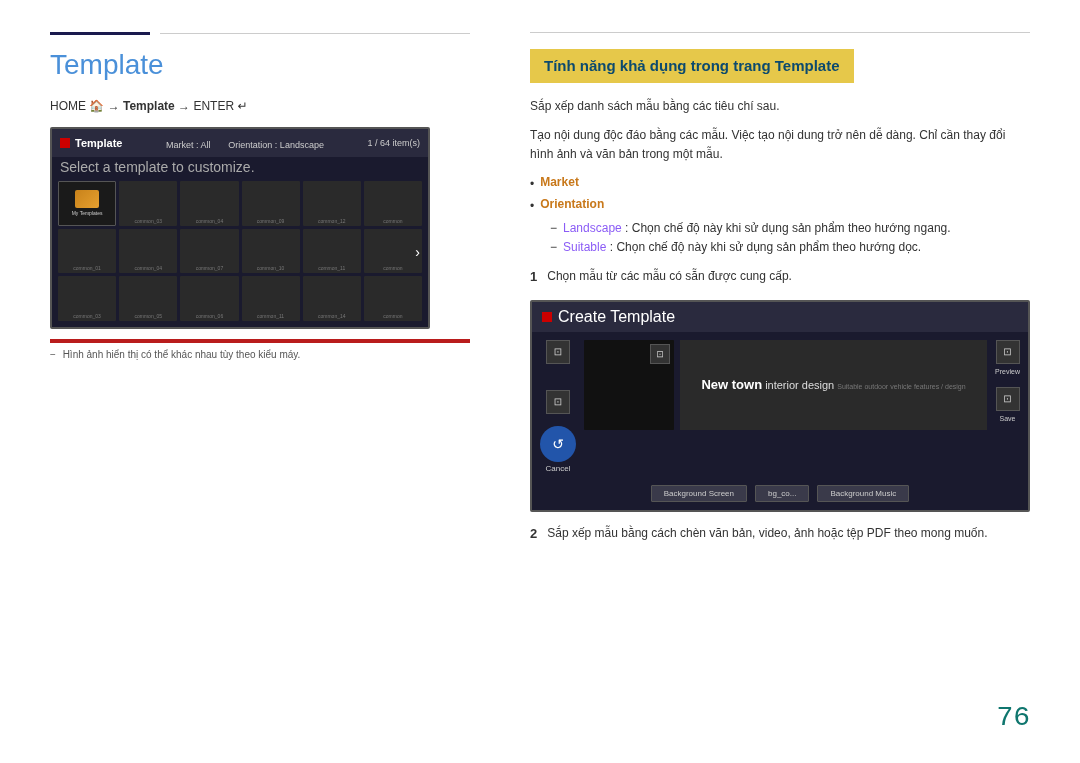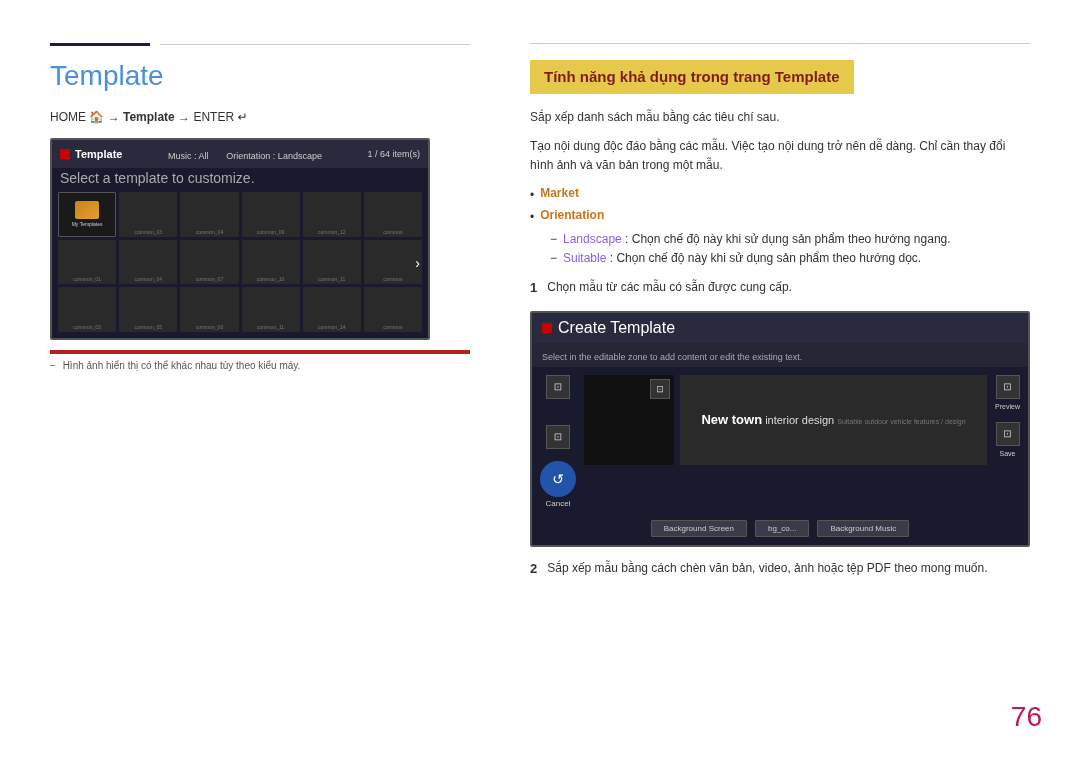--- a/index.html
+++ b/index.html
@@ -9,21 +9,21 @@
       width: 1080px;
       height: 763px;
       overflow: hidden;
       position: relative;
     }
 
     .page-container {
       display: flex;
       width: 1080px;
       height: 763px;
-      padding: 43px 50px 40px 50px;
+      padding: 32px 50px 40px 50px;
     }
 
     
     .left-col {
       width: 460px;
       padding-right: 40px;
       flex-shrink: 0;
     }
 
     .left-divider-top {
@@ -185,21 +185,21 @@
     .section-title-box {
       background: #e6c84a;
       padding: 8px 14px;
       margin-bottom: 14px;
       display: inline-block;
     }
 
     .section-title {
       font-size: 15px;
       font-weight: bold;
-      color: #7f1d1d;
+      color: #0c4a6e;
     }
 
     .description-text {
       font-size: 12px;
       color: #333;
       line-height: 1.6;
       margin-bottom: 10px;
     }
 
     .list-container {
@@ -346,23 +346,24 @@
       padding: 3px 12px;
       font-size: 8px;
       color: #ccc;
       border-radius: 1px;
     }
 
     
     .page-number {
       position: absolute;
       bottom: 30px;
-      right: 38px;
+      right: 50px;
       font-size: 28px;
-      color: #be185d;
+      color: #0f766e;
+      font-family: Liberation Mono, monospace;
     }
 
     .screen-mockup-wrapper {
       position: relative;
     }
   </style>
 </head>
 <body>
 
 <div class="page-container">
@@ -386,21 +387,21 @@
     </div>
 
     <div class="screen-mockup-wrapper">
       <div class="screen-mockup">
         <div class="screen-header">
           <div class="screen-header-left">
             <span class="red-square"></span>
             <span class="screen-header-title">Template</span>
           </div>
           <div style="flex:1; text-align:center;">
-            <span class="screen-header-right" style="display:inline-block; font-size:9px; color:#ccc;">Music : All</span>
+            <span class="screen-header-right" style="display:inline-block; font-size:9px; color:#ccc;">Market : All</span>
             &nbsp;&nbsp;
             <span style="font-size:9px; color:#ccc;">Orientation : Landscape</span>
           </div>
           <div class="screen-header-count">1 / 64 item(s)</div>
         </div>
         <div style="font-size:14px; color:#aaa; padding: 2px 8px;">Select a template to customize.</div>
 
         <div style="position:relative; padding: 4px 6px 6px 6px;">
 
           <div style="display:grid; grid-template-columns: repeat(6,1fr); gap:3px; margin-bottom:3px;">
@@ -519,23 +520,20 @@
     <div class="numbered-item">
       <span class="num">1</span>
       <span>Chọn mẫu từ các mẫu có sẵn được cung cấp.</span>
     </div>
 
     
     <div class="create-template-mockup">
       <div class="ct-header">
         <span class="red-square"></span>
         <span class="ct-title">Create Template</span>
-      </div>
-      <div style="padding: 3px 10px; background: #252535;">
-        <span class="ct-subtitle">Select in the editable zone to add content or edit the existing text.</span>
       </div>
 
       <div class="ct-body">
 
         <div class="ct-left-panel">
           <div style="width:24px; height:24px; background:#333; border:1px solid #555; display:flex; align-items:center; justify-content:center; font-size:10px; color:#ccc;">⊡</div>
           <div style="width:24px; height:24px; background:#333; border:1px solid #555; display:flex; align-items:center; justify-content:center; font-size:10px; color:#ccc; margin-top:20px;">⊡</div>
           <div style="margin-top:6px;">
             <div style="width:36px; height:36px; border-radius:50%; background:#2255aa; display:flex; align-items:center; justify-content:center;">
               <span style="color:#fff; font-size:14px;">↺</span>

